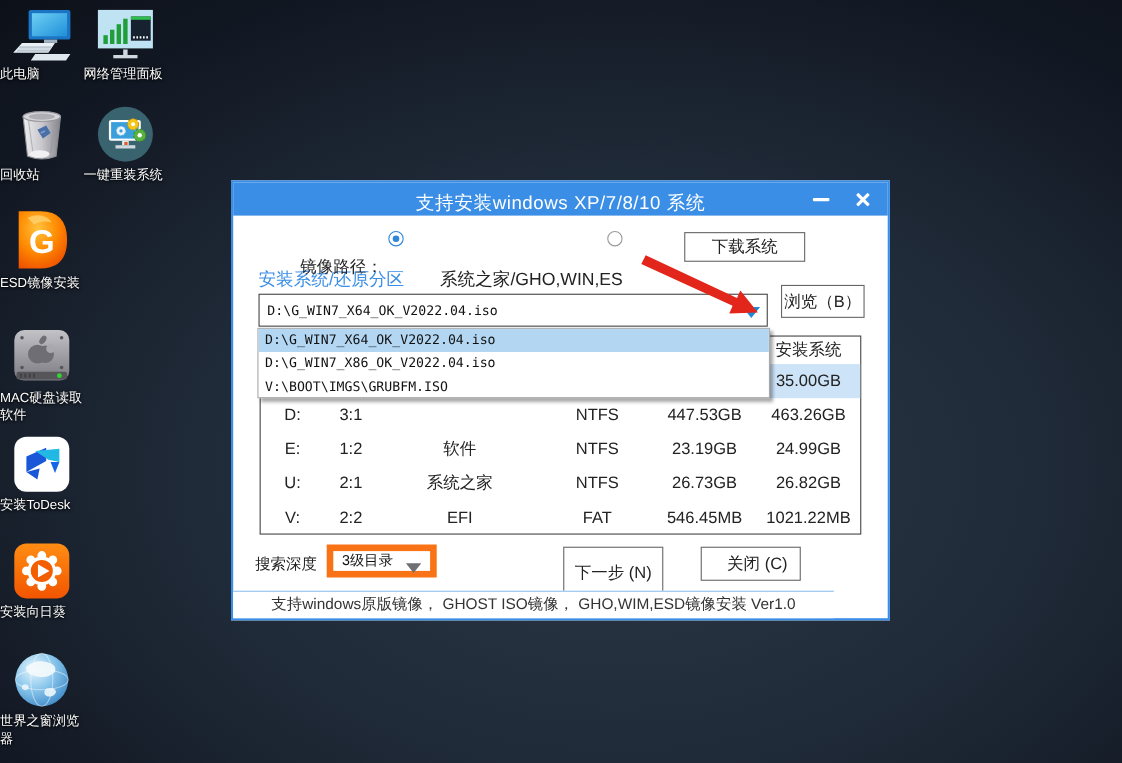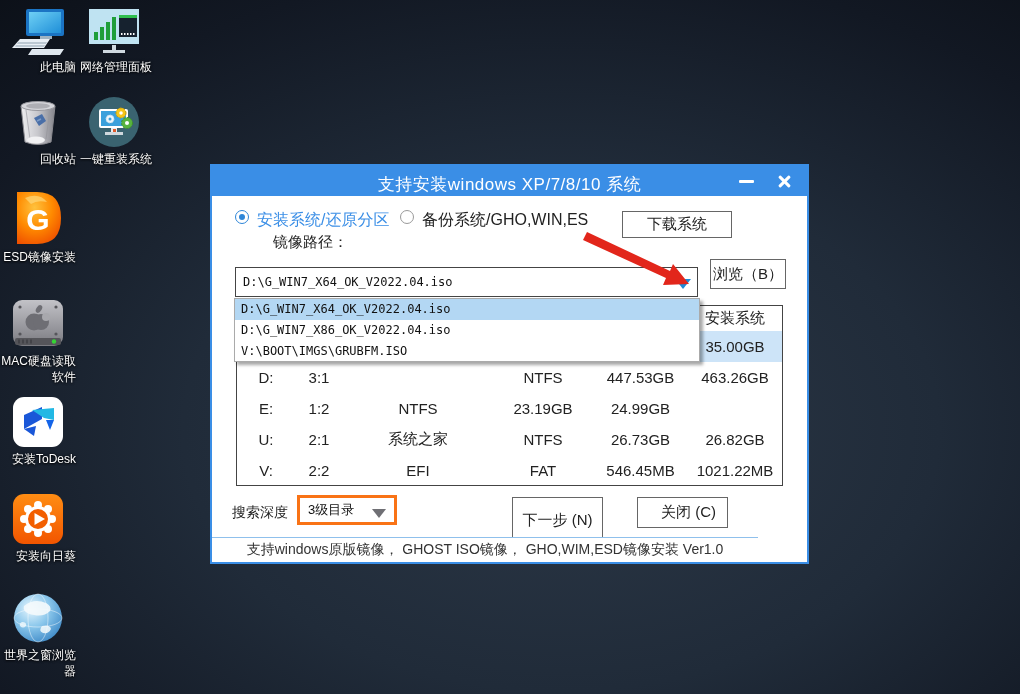--- a/index.html
+++ b/index.html
@@ -4,21 +4,21 @@
 <style>
   * { margin:0; padding:0; box-sizing:border-box; }
   html,body { width:1020px; height:694px; overflow:hidden; }
   body {
     font-family:"Liberation Sans","DejaVu Sans",sans-serif;
     background:radial-gradient(ellipse 900px 620px at 55% 62%, #2c3847 0%, #202b39 42%, #121823 75%, #0a0e15 100%);
     position:relative;
   }
 
   
-  .dicon { position:absolute; width:76px; text-align:right; cursor:pointer; }
+  .dicon { position:absolute; width:76px; text-align:left; cursor:pointer; }
   .dicon .ig { height:50px; display:flex; align-items:flex-end; justify-content:center; }
   .dicon .ilabel {
     margin-top:4px; color:#fff; font-size:12px; line-height:1.3;
     text-shadow:0 1px 2px rgba(0,0,0,.9), 0 0 3px rgba(0,0,0,.7);
     word-break:break-all;
   }
 
   
   .dialog {
     position:absolute; left:210px; top:164px; width:599px; height:400px;
@@ -31,21 +31,21 @@
   .title { color:#fff; font-size:17px; letter-spacing:.5px; }
   .win-btn { position:absolute; top:0; height:30px; width:34px; display:flex; align-items:center; justify-content:center; cursor:pointer; }
   .win-min { right:44px; }
   .win-close { right:6px; }
   .min-bar { width:15px; height:3px; background:#fff; border-radius:1px; }
   .close-x { position:relative; width:15px; height:15px; }
   .close-x::before,.close-x::after{ content:""; position:absolute; left:6px; top:0; width:3px; height:15px; background:#fff; border-radius:1px;}
   .close-x::before{ transform:rotate(45deg);} .close-x::after{ transform:rotate(-45deg);}
 
   .radio-row { position:absolute; left:0; top:44px; width:595px; height:30px; }
-  .radio-item { position:absolute; display:flex; align-items:flex-start; gap:8px; font-size:16px; cursor:pointer; }
+  .radio-item { position:absolute; display:flex; align-items:flex-end; gap:20px; font-size:16px; cursor:pointer;flex-direction:column; }
   .rcircle { width:14px; height:14px; border-radius:50%; background:#fff; border:1px solid #9a9a9a; position:relative; flex:0 0 auto;}
   .rcircle.sel { border:1px solid #2e86d8; }
   .rcircle.sel::after { content:""; position:absolute; left:3px; top:3px; width:6px; height:6px; border-radius:50%; background:#2e86d8; }
   .rlabel-sel { color:#3a8ee6; }
   .rlabel-un { color:#222; }
 
   .btn { background:#fff; border:1px solid #666; color:#222; font-size:15px;
          display:flex; align-items:center; justify-content:center; cursor:pointer;
          font-family:"Liberation Sans","DejaVu Sans",sans-serif; }
 
@@ -72,21 +72,21 @@
   .dropitem { height:21px; line-height:21px; padding-left:6px; cursor:pointer; white-space:nowrap; overflow:hidden;}
   .dropitem.hl { background:#b3d7f3; }
 
   .ptable { position:absolute; left:24px; top:139px; width:547px; height:181px; border:1px solid #444; background:#fff; }
   .trow { display:grid; grid-template-columns:58px 48px 150px 100px 95px 94px; align-items:center; text-align:center; font-size:15px; color:#222; }
   .thead { height:25px; font-size:15px; color:#222; }
   .tdata { height:31px; }
   .trow.selrow { background:#cde4f8; }
 
   .depth-label { position:absolute; left:20px; top:338px; font-size:14px; color:#222; }
-  .depth-select { position:absolute; left:85px; top:329px; width:100px; height:30px; border:3px solid #f97316; background:#fff;
+  .depth-select { position:absolute; left:85px; top:329px; width:100px; height:30px; border:6px solid #f97316; background:#fff;
     display:flex; align-items:center; font-size:13px; color:#111; padding-left:8px; cursor:pointer; }
   .depth-arrow { position:absolute; right:8px; top:11px; width:0; height:0;
     border-left:7px solid transparent; border-right:7px solid transparent; border-top:9px solid #6f6f74; }
 
   .next-btn { position:absolute; left:300px; top:331px; width:91px; height:46px; }
   .cls-btn  { position:absolute; left:425px; top:331px; width:91px; height:31px;padding-left:12px; }
 
   .statusbar { position:absolute; left:0; top:371px; width:546px; height:25px; border-top:1px solid #8fc0ec;
     display:flex; align-items:center; justify-content:center; font-size:14px; color:#333; background:#fff; }
 
@@ -298,21 +298,21 @@
     <div class="close-x"></div>
   </div>
 
   <div class="radio-row">
     <div class="radio-item" style="left:23px;top:0">
       <span class="rcircle sel"></span>
       <span class="rlabel-sel">安装系统/还原分区</span>
     </div>
     <div class="radio-item" style="left:188px;top:0">
       <span class="rcircle"></span>
-      <span class="rlabel-un">备份系统/GHO,WIN,ES</span>
+      <span class="rlabel-un">系统之家/GHO,WIN,ES</span>
     </div>
   </div>
 
   <div class="btn dl-btn">下载系统</div>
 
   <div class="path-label">镜像路径：</div>
 
   <div class="path-input">
     <span>D:\G_WIN7_X64_OK_V2022.04.iso</span>
     <div class="dd-arrow"></div>
@@ -341,20 +341,21 @@
       <div>D:</div>
       <div>3:1</div>
       <div></div>
       <div>NTFS</div>
       <div>447.53GB</div>
       <div>463.26GB</div>
     </div>
     <div class="trow tdata">
       <div>E:</div>
       <div>1:2</div>
+      <div>软件</div>
       <div>NTFS</div>
       <div>23.19GB</div>
       <div>24.99GB</div>
     </div>
     <div class="trow tdata">
       <div>U:</div>
       <div>2:1</div>
       <div>系统之家</div>
       <div>NTFS</div>
       <div>26.73GB</div>

